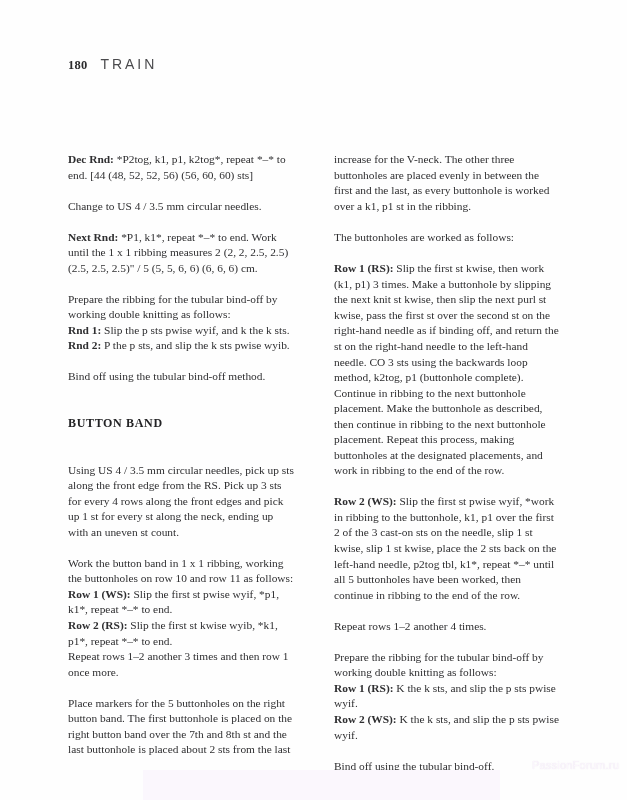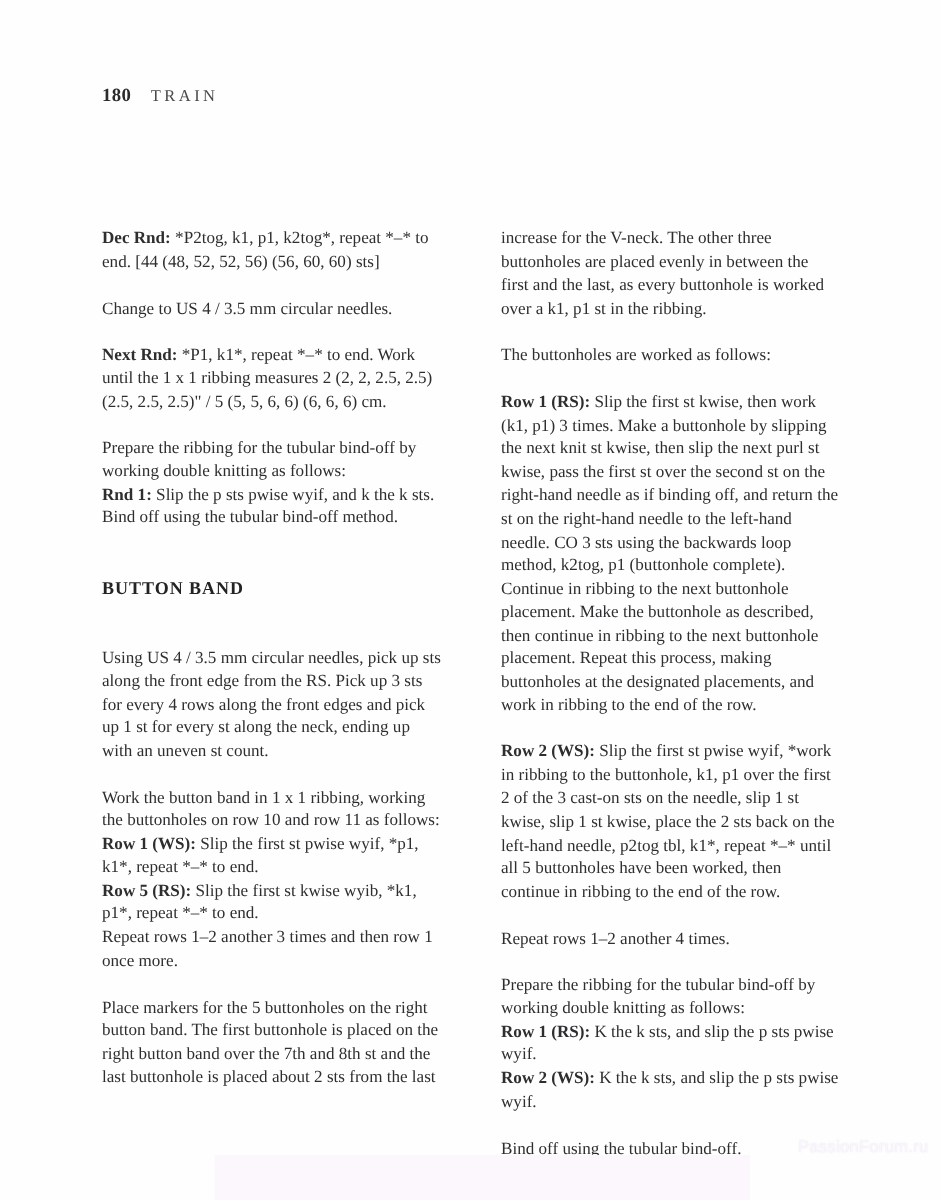--- a/index.html
+++ b/index.html
@@ -32,22 +32,22 @@
     gap: 13px;
   }
   .folio {
     font-family: Liberation Serif, serif;
     font-size: 12.5px;
     font-weight: bold;
     letter-spacing: 0.02em;
     color: #2b2b2d;
   }
   .chapter-title {
-    font-family: Liberation Serif, serif;
-    font-size: 11px;
+    font-family: Liberation Sans, sans-serif;
+    font-size: 14px;
     font-weight: normal;
     letter-spacing: 0.21em;
     color: #4a4a4d;
   }
 
   
   .columns {
     position: absolute;
     left: 68px;
     top: 152px;
@@ -121,32 +121,33 @@
       <p class="para"><span class="lead">Dec Rnd:</span><span> *P2tog, k1, p1, k2tog*, repeat *–* to end. [44 (48, 52, 52, 56) (56, 60, 60) sts]</span></p>
 
       <p class="para"><span>Change to US 4 / 3.5 mm circular needles.</span></p>
 
       <p class="para"><span class="lead">Next Rnd:</span><span> *P1, k1*, repeat *–* to end. Work until the 1 x 1 ribbing measures 2 (2, 2, 2.5, 2.5) (2.5, 2.5, 2.5)" / 5 (5, 5, 6, 6) (6, 6, 6) cm.</span></p>
 
       <p class="para" style="margin-bottom:0"><span>Prepare the ribbing for the tubular bind-off by working double knitting as follows:</span></p>
 
       <p class="para" style="margin-bottom:0"><span class="lead">Rnd 1:</span><span> Slip the p sts pwise wyif, and k the k sts.</span></p>
 
+      <p class="para"><span class="lead">Rnd 2:</span><span> P the p sts, and slip the k sts pwise wyib.</span></p>
 
       <p class="para" style="margin-bottom:31px"><span>Bind off using the tubular bind-off method.</span></p>
 
       <p class="section-heading" style="margin-bottom:31px">BUTTON BAND</p>
 
       <p class="para"><span>Using US 4 / 3.5 mm circular needles, pick up sts along the front edge from the RS. Pick up 3 sts for every 4 rows along the front edges and pick up 1 st for every st along the neck, ending up with an uneven st count.</span></p>
 
       <p class="para" style="margin-bottom:0"><span>Work the button band in 1 x 1 ribbing, working the buttonholes on row 10 and row 11 as follows:</span></p>
 
       <p class="para" style="margin-bottom:0"><span class="lead">Row 1 (WS):</span><span> Slip the first st pwise wyif, *p1, k1*, repeat *–* to end.</span></p>
 
-      <p class="para" style="margin-bottom:0"><span class="lead">Row 5 (RS):</span><span> Slip the first st kwise wyib, *k1, p1*, repeat *–* to end.</span></p>
+      <p class="para" style="margin-bottom:0"><span class="lead">Row 2 (RS):</span><span> Slip the first st kwise wyib, *k1, p1*, repeat *–* to end.</span></p>
 
       <p class="para"><span>Repeat rows 1–2 another 3 times and then row 1 once more.</span></p>
 
       <p class="para"><span>Place markers for the 5 buttonholes on the right button band. The first buttonhole is placed on the right button band over the 7th and 8th st and the last buttonhole is placed about 2 sts from the last</span></p>
 
     </div>
 
     <div class="column">
 
       <p class="para"><span>increase for the V-neck. The other three buttonholes are placed evenly in between the first and the last, as every buttonhole is worked over a k1, p1 st in the ribbing.</span></p>

